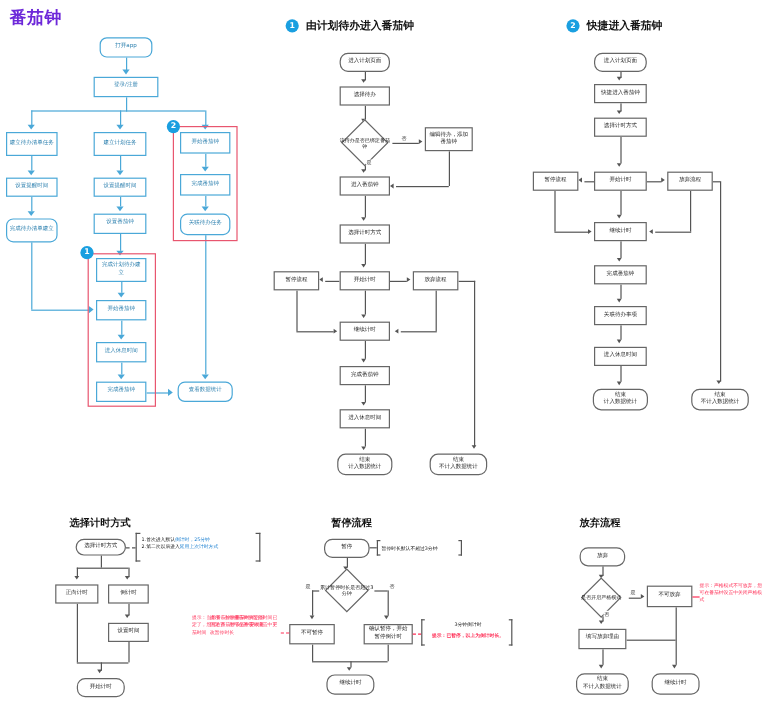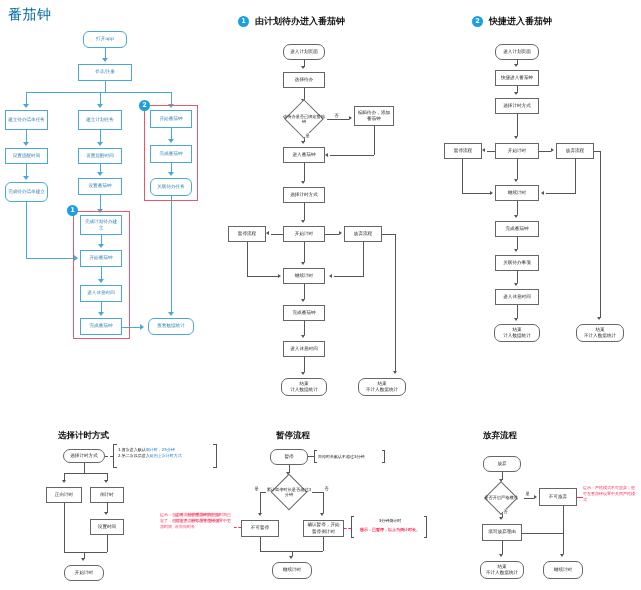--- a/index.html
+++ b/index.html
@@ -7,21 +7,21 @@
     margin: 0; padding: 0;
     width: 641px; height: 590px;
     background: #ffffff;
     font-family: "DejaVu Sans", "Liberation Sans", sans-serif;
     overflow: hidden;
   }
   #root { position: relative; width: 641px; height: 590px; }
 
   .page-title {
     position: absolute; left: 8px; top: 6px;
-    font-size: 14px; font-weight: normal; color: #0369a1;
+    font-size: 14px; font-weight: bold; color: #6d28d9;
     letter-spacing: .5px;
   }
 
   
   .sec-title {
     position: absolute;
     font-size: 9px; font-weight: bold; color: #111;
     white-space: nowrap;
   }
   .sec-badge {

